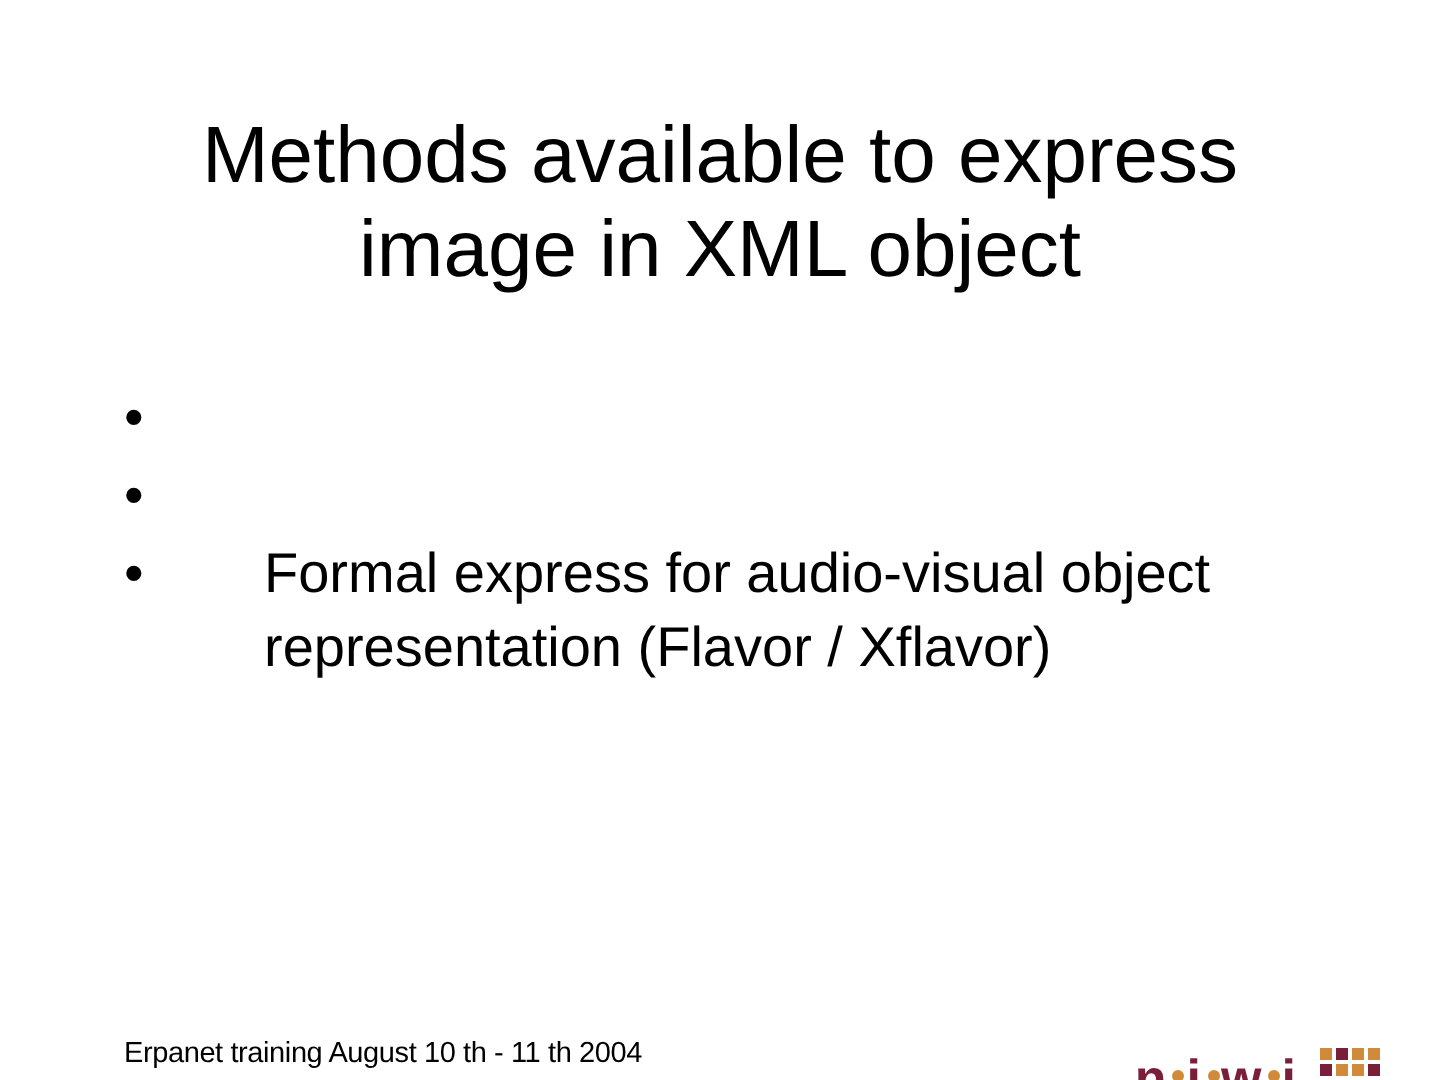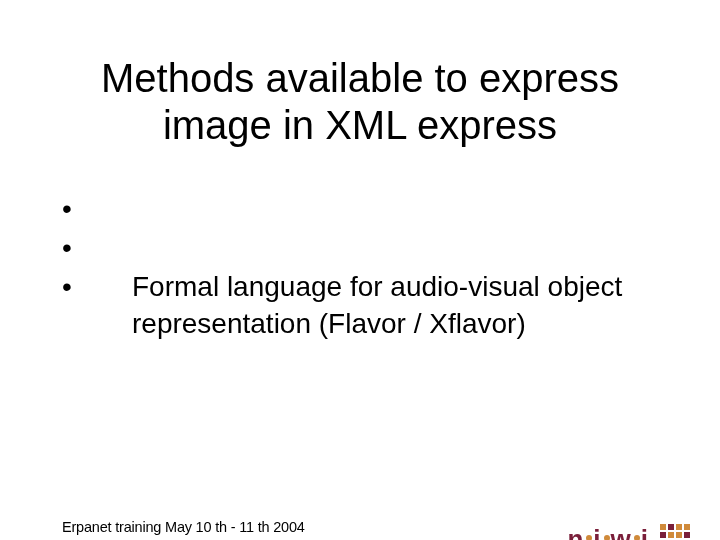--- a/index.html
+++ b/index.html
@@ -94,37 +94,37 @@
   }
   .logo-mark span.b { background: #7a1f3a; }
 </style>
 </head>
 <body>
 
 <div class="slide">
 
   <div class="title">
     <div>Methods available to express</div>
-    <div>image in XML express</div>
+    <div>image in XML object</div>
   </div>
 
   <div class="body">
     <div class="bullet-row">
       <div class="bullet-dot">•</div>
     </div>
     <div class="bullet-row">
       <div class="bullet-dot">•</div>
     </div>
     <div class="bullet-row">
       <div class="bullet-dot">•</div>
-      <div class="bullet-text">Formal language for audio-visual object representation (Flavor / Xflavor)</div>
+      <div class="bullet-text">Formal express for audio-visual object representation (Flavor / Xflavor)</div>
     </div>
   </div>
 
-  <div class="footer">Erpanet training May 10 th - 11 th 2004</div>
+  <div class="footer">Erpanet training August 10 th - 11 th 2004</div>
 
   <div class="logo">
     <div class="logo-word">
       n<span class="dot"></span>i<span class="dot"></span>w<span class="dot"></span>i
     </div>
     <div class="logo-mark">
       <span></span>
         <span class="b"></span>
         <span></span>
         <span></span>

